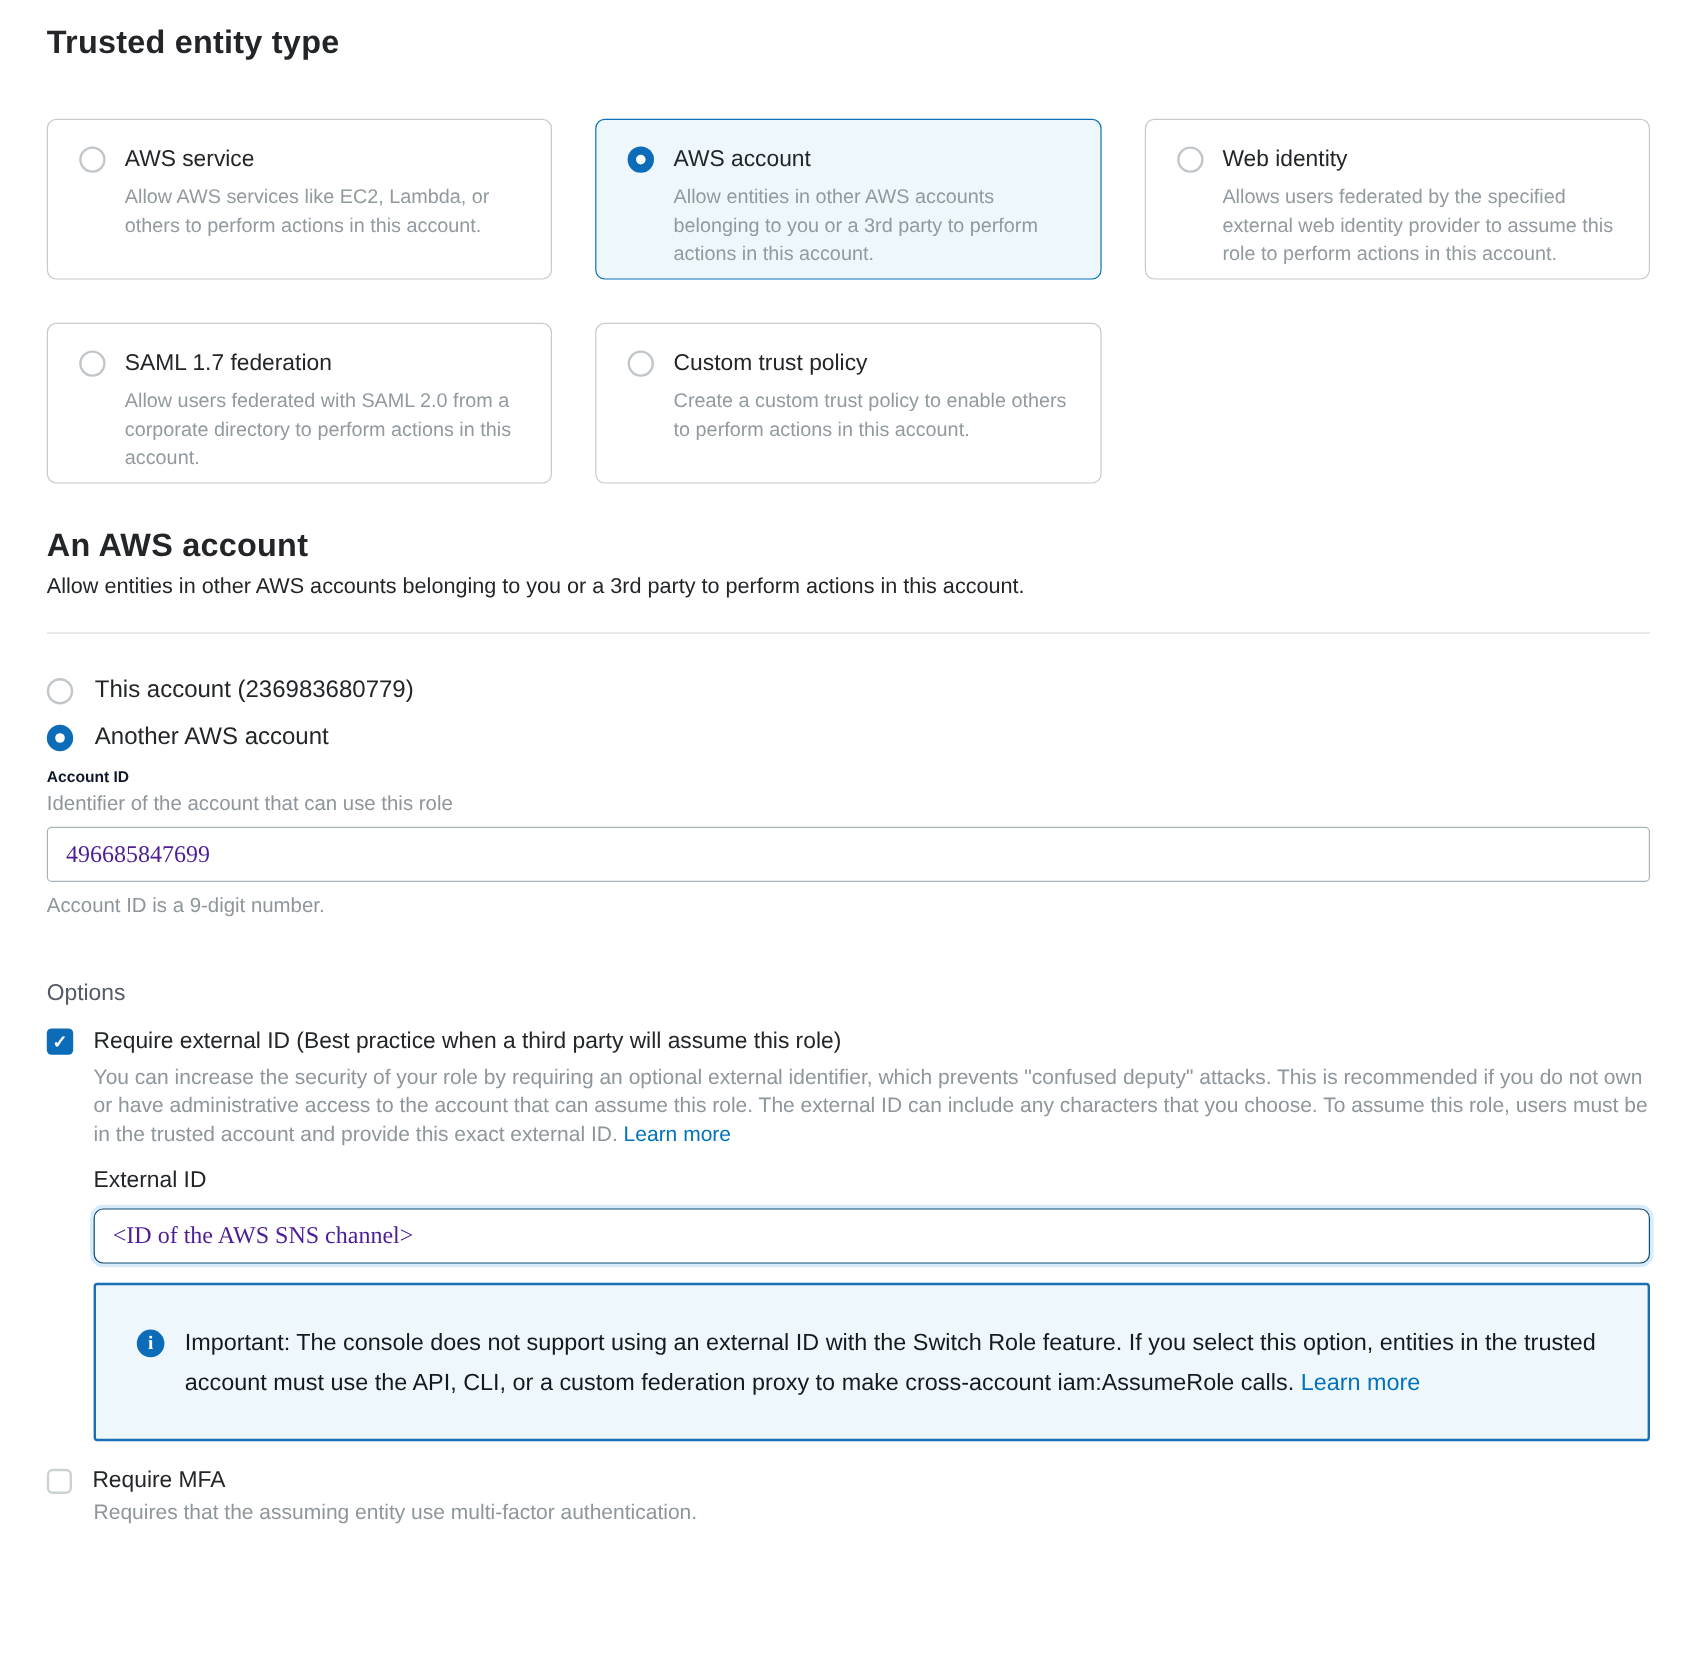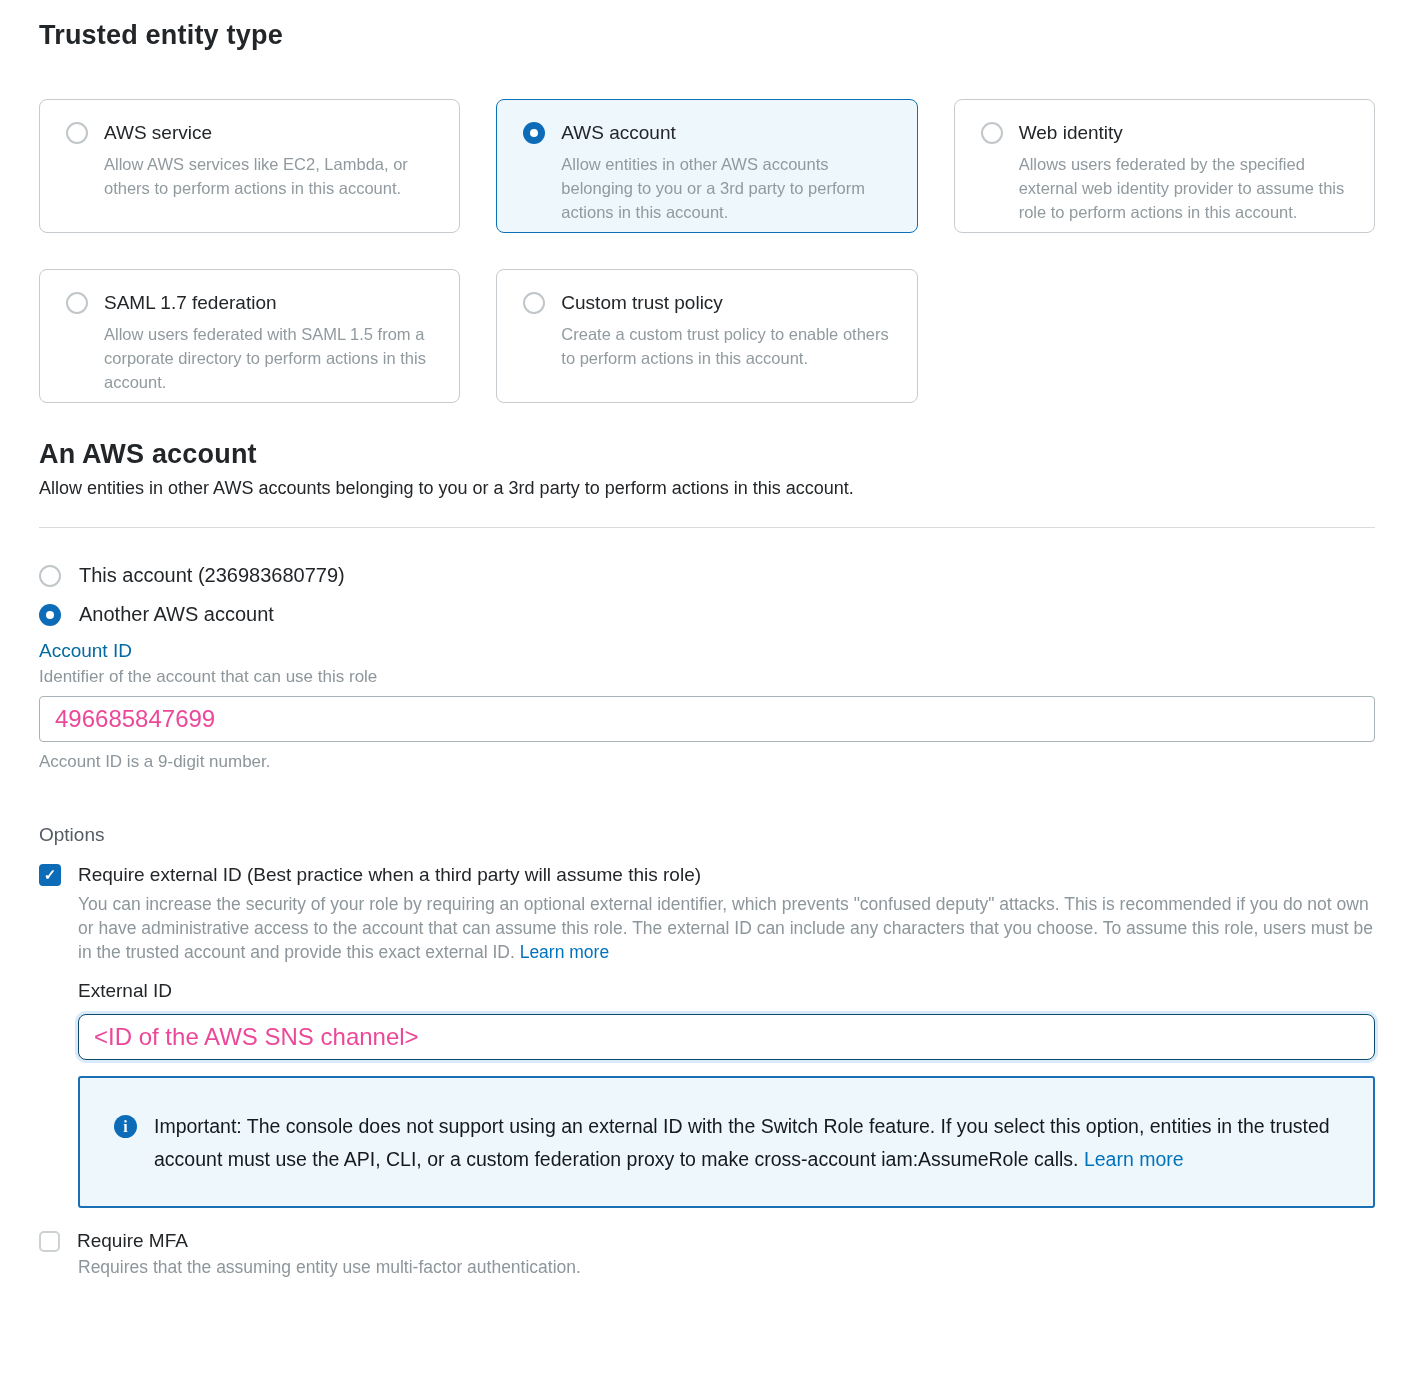--- a/index.html
+++ b/index.html
@@ -89,32 +89,32 @@
   
   .section-heading { margin-top: 36px; }
   .section-desc { margin-top: 8px; font-size: 18px; color: #232629; }
   hr.divider { margin-top: 28px; border: none; border-top: 1px solid #d9dcde; }
 
   .choice-row { display: flex; align-items: center; gap: 18px; }
   .choice-row.first { margin-top: 36px; }
   .choice-row.second { margin-top: 16px; }
   .choice-label { font-size: 20px; color: #232629; cursor: pointer; }
 
-  .field-label { margin-top: 14px; font-size: 19px; color: #0369a1; }
+  .field-label { margin-top: 14px; font-size: 13px; color: #0f172a; font-weight: bold; }
   .field-help { margin-top: 5px; font-size: 17px; color: #8d969b; }
   .text-input {
     margin-top: 9px;
     width: 100%;
     height: 46px;
     border: 1px solid #a9b4b9;
     border-radius: 4px;
     padding: 0 15px;
-    font-size: 24px;
-    color: #ec4899;
-    font-family: Liberation Sans, sans-serif;
+    font-size: 20px;
+    color: #4c1d95;
+    font-family: Liberation Serif, serif;
     background: #fff;
   }
   .field-constraint { margin-top: 10px; font-size: 17px; color: #8d969b; }
 
   
   .options-heading { margin-top: 52px; font-size: 19px; color: #545b64; }
   .cb-row { margin-top: 18px; display: flex; align-items: center; gap: 17px; }
   .cb-label { font-size: 19px; color: #232629; cursor: pointer; }
   .indent { margin-left: 39px; }
   .option-desc {
@@ -192,21 +192,21 @@
       <span class="card-title">Web identity</span>
     </div>
     <div class="card-desc">Allows users federated by the specified external web identity provider to assume this role to perform actions in this account.</div>
   </div>
 
   <div class="card">
     <div class="card-head">
       <span class="radio"></span>
       <span class="card-title">SAML 1.7 federation</span>
     </div>
-    <div class="card-desc">Allow users federated with SAML 1.5 from a corporate directory to perform actions in this account.</div>
+    <div class="card-desc">Allow users federated with SAML 2.0 from a corporate directory to perform actions in this account.</div>
   </div>
 
   <div class="card">
     <div class="card-head">
       <span class="radio"></span>
       <span class="card-title">Custom trust policy</span>
     </div>
     <div class="card-desc">Create a custom trust policy to enable others to perform actions in this account.</div>
   </div>
 

